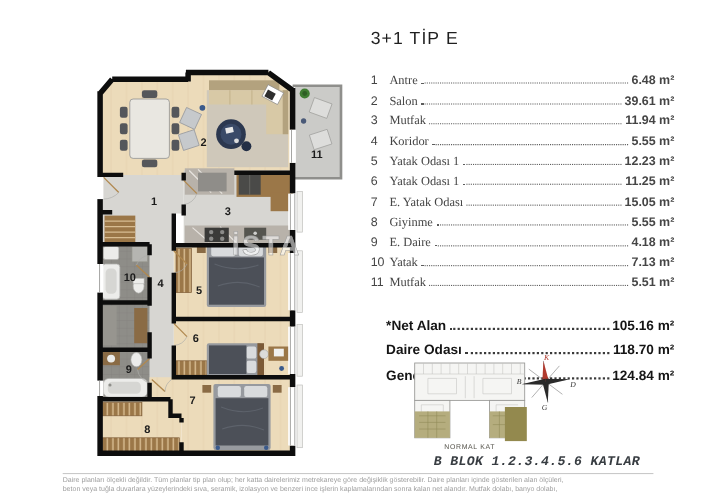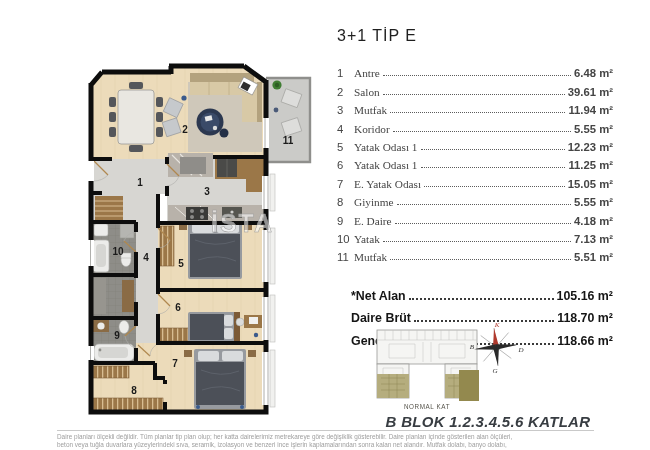--- a/index.html
+++ b/index.html
@@ -22,21 +22,21 @@
   .trow{display:flex;align-items:flex-end;height:22.6px;font-size:12.4px;font-weight:bold;color:#151515;}
   .trow .lbl{flex:none;padding-left:14px;white-space:nowrap;}
   .trow .dots{flex:1;border-bottom:2px dotted #3a3a3a;margin:0 3px 3px 3px;}
   .trow .val{flex:none;white-space:nowrap;text-align:center;}
   
   .keyplan{position:absolute;left:375px;top:328px;width:104px;height:76px;}
   .keyplan-label{position:absolute;left:368px;top:403px;width:118px;text-align:center;
     font-size:6.3px;letter-spacing:.6px;color:#55534a;}
   .compass{position:absolute;left:468px;top:320px;width:56px;height:56px;}
   .block-caption{position:absolute;left:378px;top:413px;width:220px;text-align:center;
-    font-size:15px;font-weight:bold;font-style:italic;color:#383d42;letter-spacing:.3px;}
+    font-size:12px;font-weight:bold;font-style:italic;color:#383d42;letter-spacing:.3px;font-family:Liberation Mono, monospace;}
   
   .divider{position:absolute;left:57px;top:430px;width:537px;height:1px;background:#c9c9c9;}
   .disclaimer{position:absolute;left:57px;top:433px;width:537px;font-size:6.4px;
     line-height:8.3px;color:#9e9e9e;}
   .disclaimer span{display:block;white-space:nowrap;}
   svg text{font-family:"Liberation Sans","DejaVu Sans",sans-serif;}
   .serif-i{font-family:"Liberation Serif","DejaVu Serif",serif;font-style:italic;}
 </style>
 </head>
 <body>
@@ -350,28 +350,28 @@
         </div>
     </div>
 
     <div class="totals">
       <div class="trow">
           <span class="lbl">*Net Alan</span>
           <span class="dots"></span>
           <span class="val">105.16 m²</span>
         </div>
       <div class="trow">
-          <span class="lbl">Daire Brüt</span>
+          <span class="lbl">Daire Odası</span>
           <span class="dots"></span>
           <span class="val">118.70 m²</span>
         </div>
       <div class="trow">
           <span class="lbl">Genel Brüt</span>
           <span class="dots"></span>
-          <span class="val">118.66 m²</span>
+          <span class="val">124.84 m²</span>
         </div>
     </div>
   </div>
 
   <div class="keyplan">
     <svg viewBox="0 0 104 76" width="104" height="76">
       <g stroke="#9a9a97" stroke-width="0.8" fill="#f5f5f3">
         <rect x="2" y="2" width="100" height="34"></rect>
         <rect x="2" y="36" width="32" height="34"></rect>
         <rect x="70" y="36" width="32" height="34"></rect>

